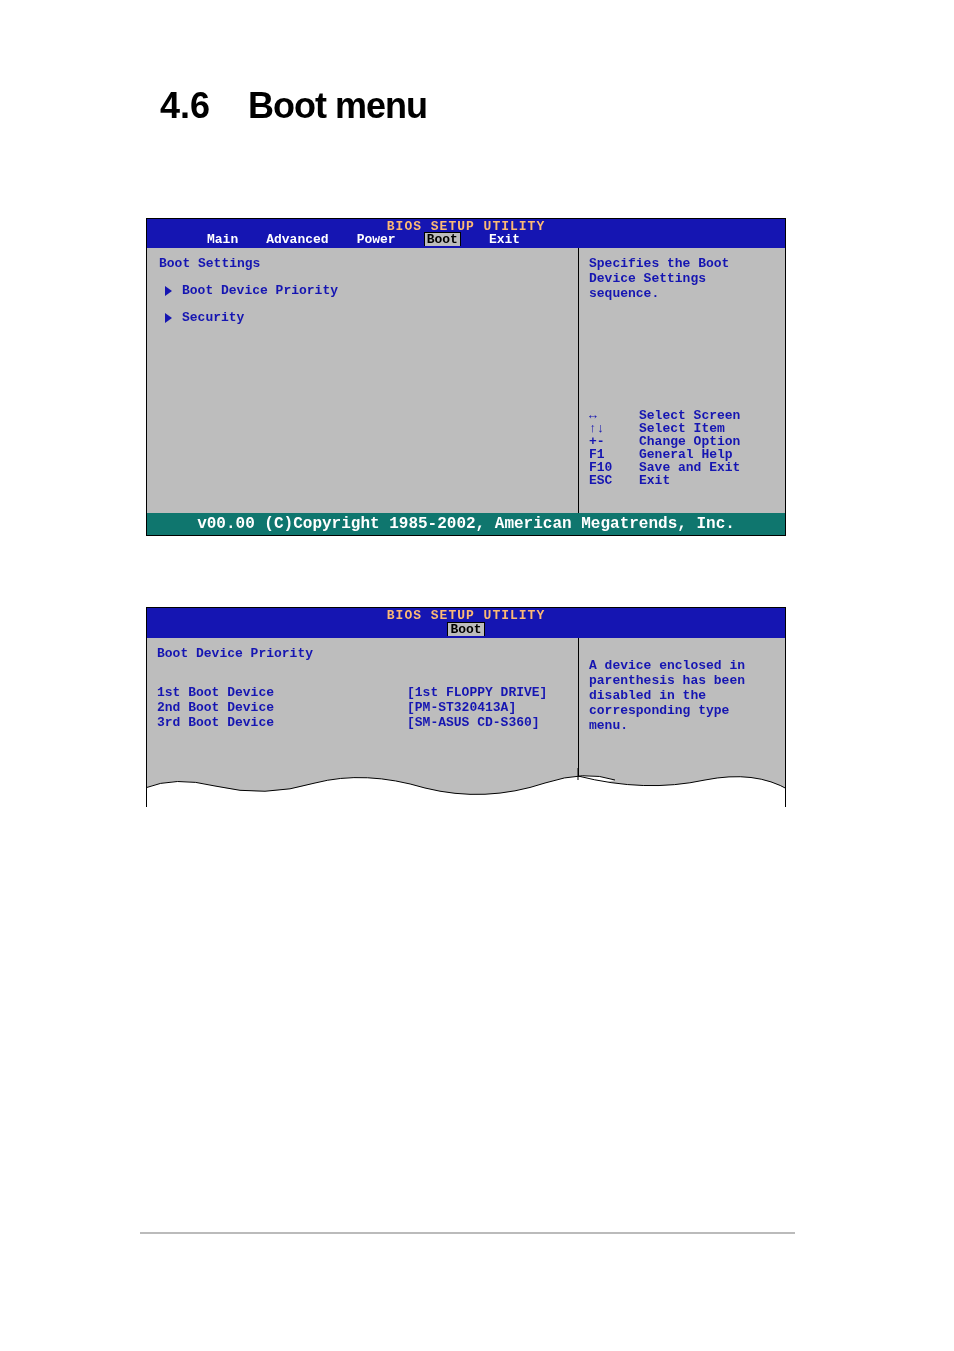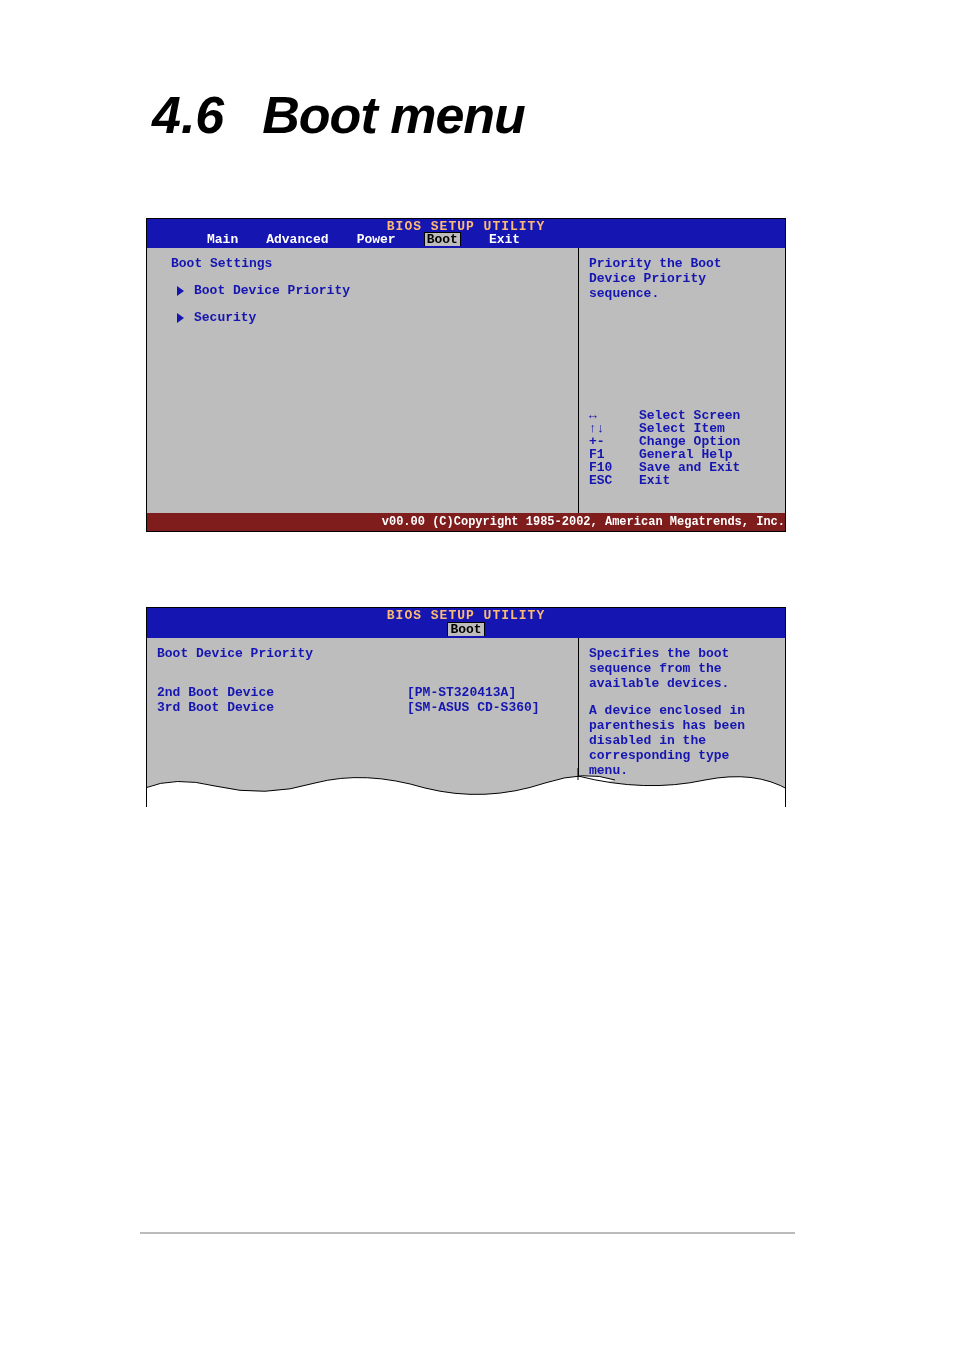--- a/index.html
+++ b/index.html
@@ -6,26 +6,25 @@
   body {
     background: #fff;
     width: 954px;
     height: 1351px;
     position: relative;
     font-family: Arial, sans-serif;
   }
   .page-title {
     position: absolute;
     top: 85px;
-    left: 152px;
-    font-size: 52px;
+    left: 160px;
+    font-size: 36px;
     font-weight: 900;
     font-family: Arial, "Arial Black", sans-serif;
     letter-spacing: -1px;
-    font-style: italic;
   }
   .page-title .num { letter-spacing: 0; margin-right: 38px; }
   .page-title .main { font-family: "Arial Narrow", Arial, sans-serif; font-stretch: condensed; }
 
   
   .bios-box {
     position: absolute;
     border: 1px solid #000;
     background: #bdbdbd;
     font-family: "Courier New", monospace;
@@ -72,21 +71,21 @@
     border: 1px solid #000;
     border-bottom: none;
   }
   .bios-body {
     display: flex;
     height: 265px;
   }
   .bios-left {
     flex: 0 0 432px;
     border-right: 1px solid #000;
-    padding: 8px 24px;
+    padding: 8px 12px;
     color: #1515b2;
     position: relative;
   }
   .bios-left .heading {
     margin-bottom: 12px;
   }
   .menu-item {
     display: flex;
     align-items: center;
     padding-left: 6px;
@@ -109,24 +108,24 @@
   .help-keys {
     position: absolute;
     bottom: 26px;
     left: 10px;
     right: 10px;
   }
   .help-keys table { width: 100%; border-collapse: collapse; }
   .help-keys td { color: #1515b2; line-height: 13px; padding: 0; }
   .help-keys td.key { width: 50px; white-space: nowrap; }
   .bios-footer {
-    background: #7f1d1d;
+    background: #0f766e;
     color: #fff;
-    text-align: right;
-    font-size: 12px;
+    text-align: center;
+    font-size: 16px;
     padding: 2px 0;
   }
 
   
   .bios-box2 {
     position: absolute;
     border: 1px solid #000;
     border-bottom: none;
     background: #bdbdbd;
     font-family: "Courier New", monospace;
@@ -198,21 +197,21 @@
         <span class="tri"></span>
         <span>Boot Device Priority</span>
       </div>
       <div style="height:12px"></div>
       <div class="menu-item">
         <span class="tri"></span>
         <span>Security</span>
       </div>
     </div>
     <div class="bios-right">
-      <div style="white-space:pre-wrap; max-width:170px;">Priority the Boot Device Priority sequence.</div>
+      <div style="white-space:pre-wrap; max-width:170px;">Specifies the Boot Device Settings sequence.</div>
       <div class="help-keys">
         <table>
           <tbody>
               <tr>
                 <td class="key">↔</td>
                 <td>Select Screen</td>
               </tr>
           <tr>
                 <td class="key">↑↓</td>
                 <td>Select Item</td>
@@ -245,30 +244,33 @@
   <div class="bios-header">
     <div class="bios-title">BIOS SETUP UTILITY</div>
     <div class="bios-menubar-single">
       <span class="selected">Boot</span>
     </div>
   </div>
   <div class="bios-body2">
     <div class="bios-left2">
       <div class="heading" style="margin-bottom:24px;">Boot Device Priority</div>
       <div class="device-row">
+        <span class="lbl">1st Boot Device</span>
+        <span>[1st FLOPPY DRIVE]</span>
+      </div>
+      <div class="device-row">
         <span class="lbl">2nd Boot Device</span>
         <span>[PM-ST320413A]</span>
       </div>
       <div class="device-row">
         <span class="lbl">3rd Boot Device</span>
         <span>[SM-ASUS CD-S360]</span>
       </div>
     </div>
     <div class="bios-right2">
-      <div style="max-width:170px;">Specifies the boot sequence from the available devices.</div>
       <div style="height:12px"></div>
       <div style="max-width:175px;">A device enclosed in parenthesis has been disabled in the corresponding type menu.</div>
     </div>
   </div>
   <svg class="torn-edge" viewBox="0 0 644 40" preserveAspectRatio="none">
     <path d="M0,40 L0,20 Q30,8 70,18 Q120,30 170,15 Q220,2 280,20 Q340,35 400,15 Q440,2 470,12 Q433,22 433,22 L433,8 Q500,25 560,12 Q610,2 644,22 L644,40 Z" fill="#ffffff"></path>
     <path d="M0,20 Q30,8 70,18 Q120,30 170,15 Q220,2 280,20 Q340,35 400,15 Q440,2 470,12 M433,8 Q500,25 560,12 Q610,2 644,22" fill="none" stroke="#000" stroke-width="1"></path>
     <line x1="433" y1="0" x2="433" y2="12" stroke="#000" stroke-width="1"></line>
   </svg>
 </div>

